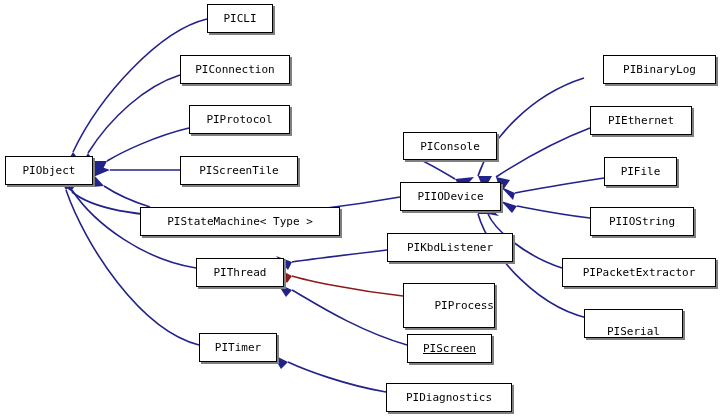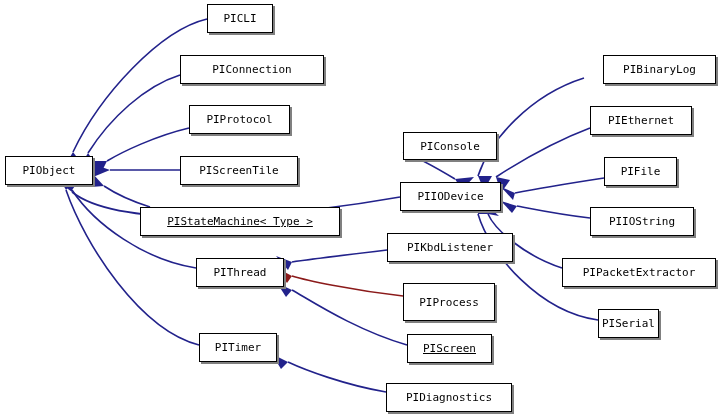--- a/index.html
+++ b/index.html
@@ -144,48 +144,48 @@
       <polygon points="288,362 272,354 281,369" fill="#22228b"></polygon>
     </g>
   </svg>
 
   <div class="node-box" style="left: 5px; top: 156px; width: 88px; height: 29px;">
     <span class="node-label">PIObject</span>
   </div>
   <div class="node-box" style="left: 207px; top: 4px; width: 66px; height: 29px;">
     <span class="node-label">PICLI</span>
   </div>
-  <div class="node-box" style="left: 180px; top: 55px; width: 144px; height: 29px;">
+  <div class="node-box" style="left: 180px; top: 55px; width: 110px; height: 29px;">
     <span class="node-label">PIConnection</span>
   </div>
   <div class="node-box" style="left: 189px; top: 105px; width: 101px; height: 29px;">
     <span class="node-label">PIProtocol</span>
   </div>
   <div class="node-box" style="left: 180px; top: 156px; width: 118px; height: 29px;">
     <span class="node-label">PIScreenTile</span>
   </div>
-  <div class="node-box" style="left: 140px; top: 207px; width: 200px; height: 29px; text-decoration: underline;">
+  <div class="node-box" style="left: 140px; top: 207px; width: 200px; height: 29px;">
     <span class="node-label">PIStateMachine&lt; Type &gt;</span>
   </div>
   <div class="node-box" style="left: 196px; top: 258px; width: 88px; height: 29px;">
     <span class="node-label">PIThread</span>
   </div>
   <div class="node-box" style="left: 199px; top: 333px; width: 78px; height: 29px;">
     <span class="node-label">PITimer</span>
   </div>
   <div class="node-box" style="left: 403px; top: 132px; width: 94px; height: 28px;">
     <span class="node-label">PIConsole</span>
   </div>
   <div class="node-box" style="left: 400px; top: 182px; width: 101px; height: 29px;">
     <span class="node-label">PIIODevice</span>
   </div>
   <div class="node-box" style="left: 387px; top: 233px; width: 126px; height: 29px;">
     <span class="node-label">PIKbdListener</span>
   </div>
-  <div class="node-box" style="left: 403px; top: 283px; width: 92px; height: 38px;">
+  <div class="node-box" style="left: 403px; top: 283px; width: 92px; height: 45px; justify-content: flex-end;">
     <span class="node-label">PIProcess</span>
   </div>
   <div class="node-box" style="left: 407px; top: 334px; width: 85px; height: 29px; text-decoration: underline;">
     <span class="node-label">PIScreen</span>
   </div>
   <div class="node-box" style="left: 386px; top: 383px; width: 126px; height: 29px;">
     <span class="node-label">PIDiagnostics</span>
   </div>
   <div class="node-box" style="left: 584px; top: 55px; width: 113px; height: 29px; margin-left: 19px;">
     <span class="node-label">PIBinaryLog</span>
@@ -195,17 +195,17 @@
   </div>
   <div class="node-box" style="left: 604px; top: 157px; width: 73px; height: 29px;">
     <span class="node-label">PIFile</span>
   </div>
   <div class="node-box" style="left: 590px; top: 207px; width: 104px; height: 29px;">
     <span class="node-label">PIIOString</span>
   </div>
   <div class="node-box" style="left: 562px; top: 258px; width: 154px; height: 29px;">
     <span class="node-label">PIPacketExtractor</span>
   </div>
-  <div class="node-box" style="left: 598px; top: 309px; width: 61px; height: 29px;">
+  <div class="node-box" style="left: 584px; top: 309px; width: 99px; height: 29px; align-items: flex-end;">
     <span class="node-label">PISerial</span>
   </div>
 
 </div>
 
 </body></html>

